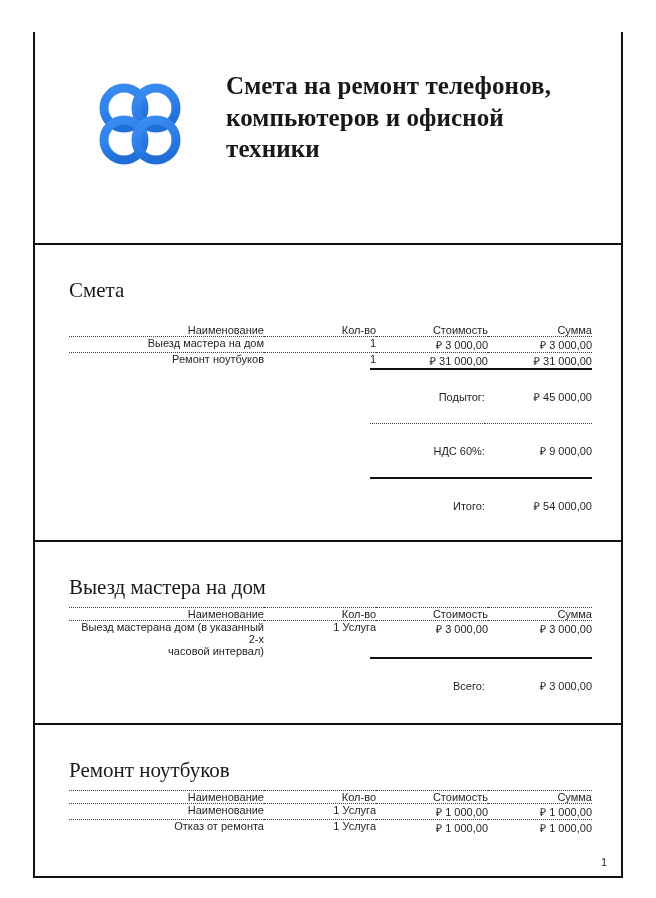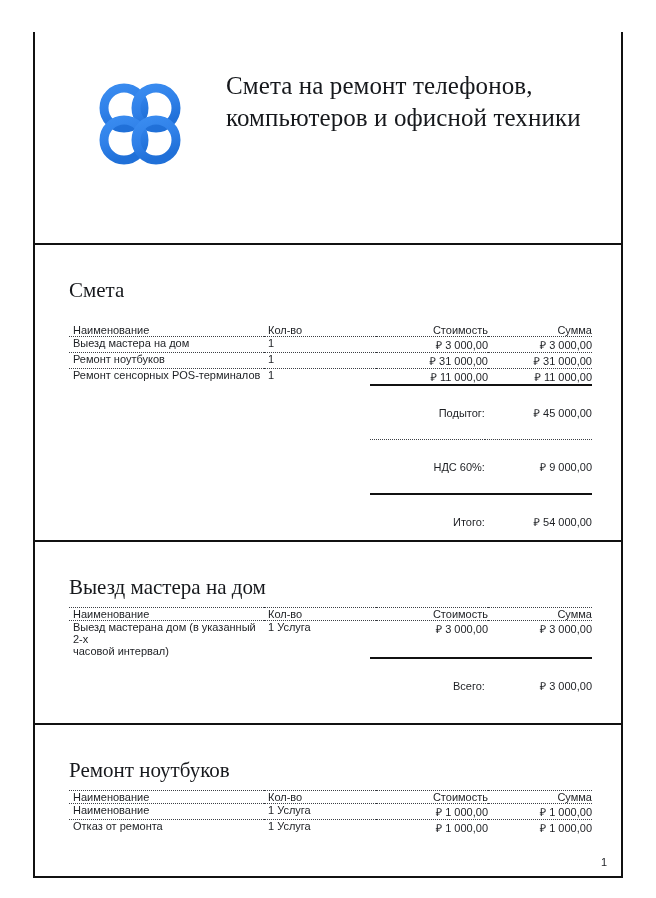--- a/index.html
+++ b/index.html
@@ -59,21 +59,21 @@
 
   .doc-title {
     flex: 1 1 auto;
     padding-left: 18px;
     padding-top: 12px;
     font-family: "Liberation Serif", "DejaVu Serif", serif;
     font-size: 25px;
     line-height: 1.26;
     color: #16181c;
     letter-spacing: .1px;
-    font-weight: 400;
+    font-weight: 700;
   }
 
   
   .sec-body {
     padding: 34px 29px 0 34px;
   }
   .sec-title {
     font-family: "Liberation Serif", "DejaVu Serif", serif;
     font-size: 21px;
     font-weight: 400;
@@ -88,22 +88,22 @@
     width: 100%;
     border-collapse: collapse;
     font-size: 11px;
     color: #1d1f23;
   }
   table.tbl td, table.tbl th {
     padding: 0;
     vertical-align: top;
     font-weight: 400;
   }
-  .col-name  { text-align: left; }
-  .col-qty   { text-align: left;  width: 108px; }
+  .col-name  { text-align: right; }
+  .col-qty   { text-align: right;  width: 108px; }
   .col-price { text-align: right; width: 112px; }
   .col-sum   { text-align: right; width: 104px; }
 
   thead th {
     font-size: 11px;
     color: #1d1f23;
     padding-bottom: 8px;
   }
   thead tr { }
 
@@ -197,26 +197,20 @@
               <td class="col-qty">1</td>
               <td class="col-price">₽ 3 000,00</td>
               <td class="col-sum">₽ 3 000,00</td>
             </tr>
             <tr class="row-line">
               <td class="col-name">Ремонт ноутбуков</td>
               <td class="col-qty">1</td>
               <td class="col-price">₽ 31 000,00</td>
               <td class="col-sum">₽ 31 000,00</td>
             </tr>
-            <tr class="row-line">
-              <td class="col-name">Ремонт сенсорных POS-терминалов</td>
-              <td class="col-qty">1</td>
-              <td class="col-price">₽ 11 000,00</td>
-              <td class="col-sum">₽ 11 000,00</td>
-            </tr>
           </tbody>
         </table>
 
         <table class="totals">
           <tbody>
             <tr class="top-thick">
               <td class="spacer"></td>
               <td class="t-label">Подытог:</td>
               <td class="t-value">₽ 45 000,00</td>
             </tr>

